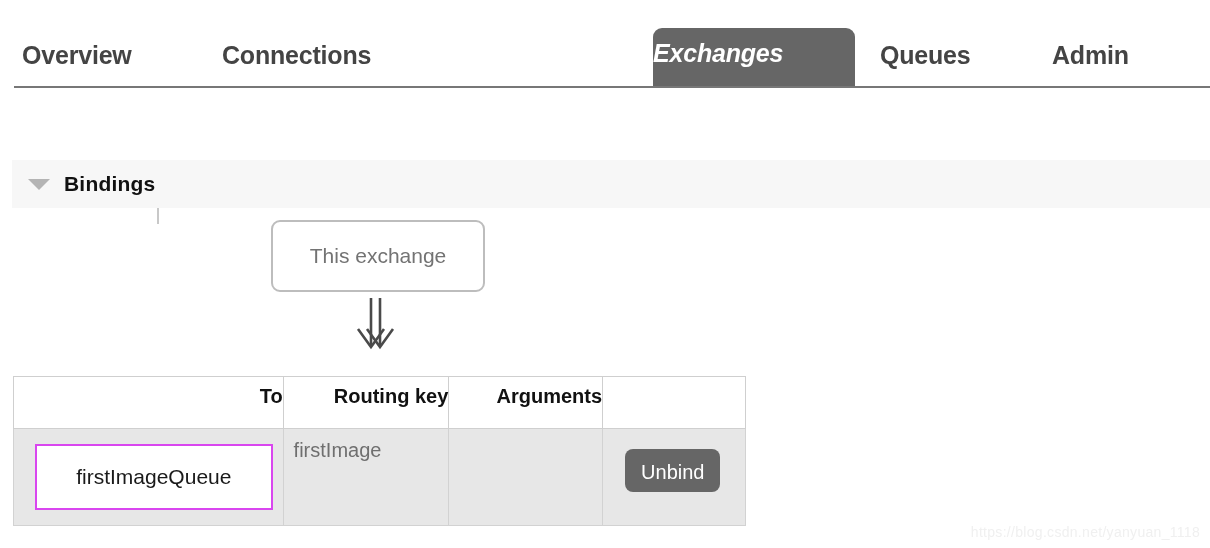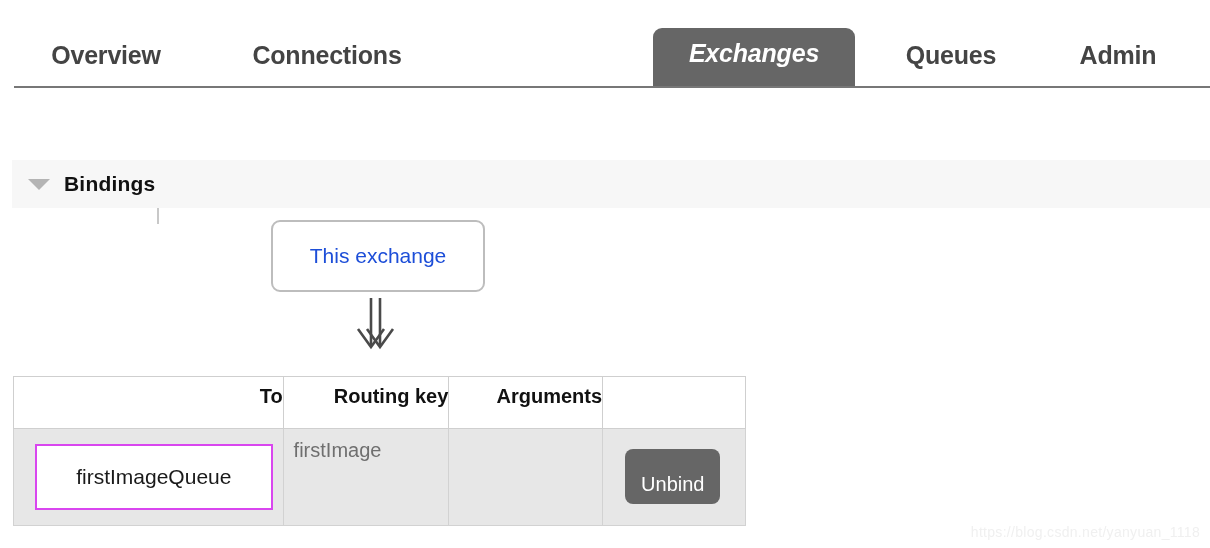--- a/index.html
+++ b/index.html
@@ -46,21 +46,21 @@
   }
 
   .nav-tab {
     position: absolute;
     top: 30px;
     height: 58px;
     line-height: 50px;
     font-size: 25px;
     font-weight: bold;
     color: #444444;
-    text-align: center;
+    text-align: left;
     white-space: nowrap;
     cursor: pointer;
     letter-spacing: -0.2px;
   }
 
   .nav-tab.active {
     background: #666666;
     color: #ffffff;
     border-radius: 9px 9px 0 0;
     top: 28px;
@@ -131,21 +131,21 @@
     top: 220px;
     width: 214px;
     height: 72px;
     border: 2px solid #bdbdbd;
     border-radius: 9px;
     background: #ffffff;
     display: flex;
     align-items: center;
     justify-content: center;
     font-size: 21px;
-    color: #1d4ed8;
+    color: #737373;
     text-align: right;
   }
 
   
   .arrow-wrap {
     position: absolute;
     left: 348px;
     top: 296px;
     width: 60px;
     height: 56px;
@@ -212,21 +212,21 @@
 
   .unbind-button {
     margin: 12px 0 0 12px;
     display: inline-block;
     background: #666666;
     color: #ffffff;
     border: none;
     border-radius: 8px;
     font-family: "Liberation Sans", sans-serif;
     font-size: 20px;
-    padding: 24px 16px 9px 16px;
+    padding: 12px 16px 9px 16px;
     cursor: pointer;
     line-height: 22px;
   }
 
   
   .watermark {
     position: absolute;
     right: 10px;
     bottom: 8px;
     font-size: 14px;

